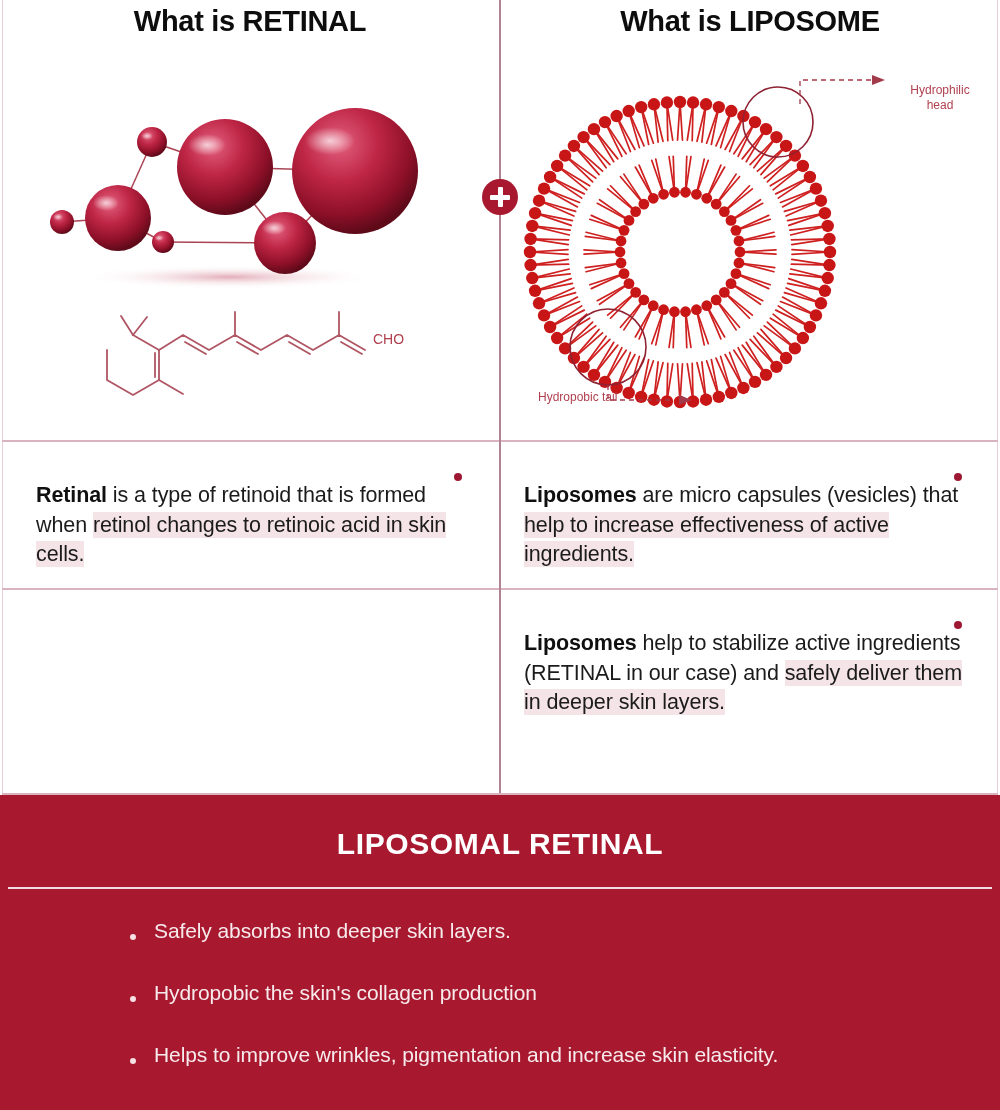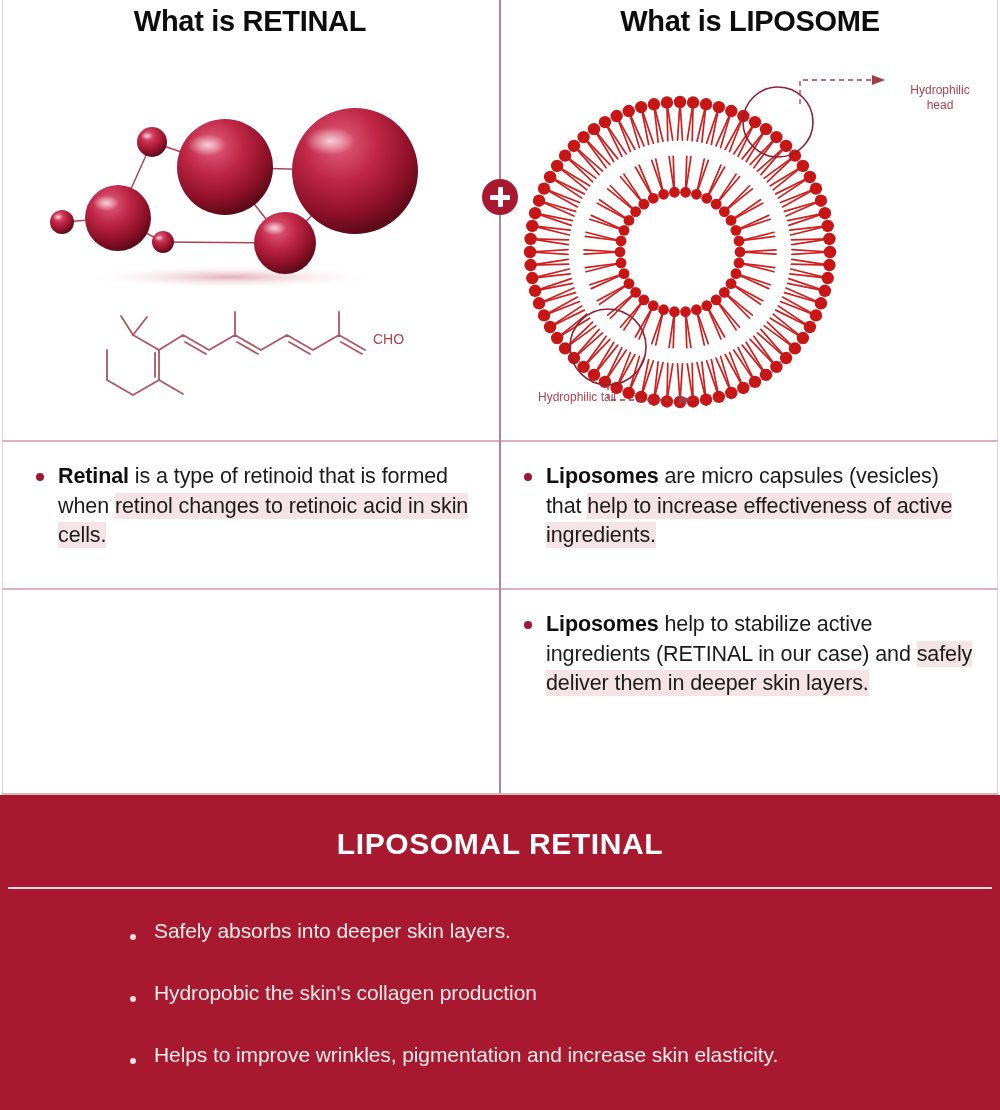--- a/index.html
+++ b/index.html
@@ -98,21 +98,22 @@
     line-height: 1.25;
     white-space: pre;
   }
   .label-hydrophilic { left: 892px; top: 83px; text-align: center; width: 96px; }
   .label-hydropobic  { left: 538px; top: 390px; }
 
   
   .textblock {
     position: absolute;
     display: flex;
-    align-items: flex-start;
+    align-items: flex-end;
+    flex-direction: column;
   }
   .tb-1 { left: 36px;  top: 462px; width: 440px; }
   .tb-2 { left: 524px; top: 462px; width: 452px; }
   .tb-3 { left: 36px;  top: 610px; width: 440px; }
   .tb-4 { left: 524px; top: 610px; width: 452px; }
 
   .bullet-dot {
     flex: 0 0 auto;
     width: 8px; height: 8px;
     border-radius: 50%;
@@ -624,21 +625,21 @@
     <g stroke="#a33a4a" stroke-width="1.3" fill="none" stroke-dasharray="5,4">
       <path d="M280 42 L280 18 L352 18"></path>
       <path d="M88 323 L88 338 L150 338"></path>
     </g>
     <polygon points="352,13 365,18 352,23" fill="#a33a4a"></polygon>
     <polygon points="172,338 159,333 159,343" fill="#a33a4a"></polygon>
   </svg>
 
   <div class="label-txt label-hydrophilic">Hydrophilic
 head</div>
-  <div class="label-txt label-hydropobic">Hydrophilic tail</div>
+  <div class="label-txt label-hydropobic">Hydropobic tail</div>
 
   <div class="hrule r1"></div>
   <div class="hrule r2"></div>
   <div class="hrule r3"></div>
   <div class="vrule"></div>
 
   <div class="textblock tb-1">
     <div class="bullet-dot"></div>
     <div class="body-copy"><b>Retinal</b><span> is a type of retinoid that is formed when </span><span class="hl">retinol changes to retinoic acid in skin cells.</span></div>
   </div>

